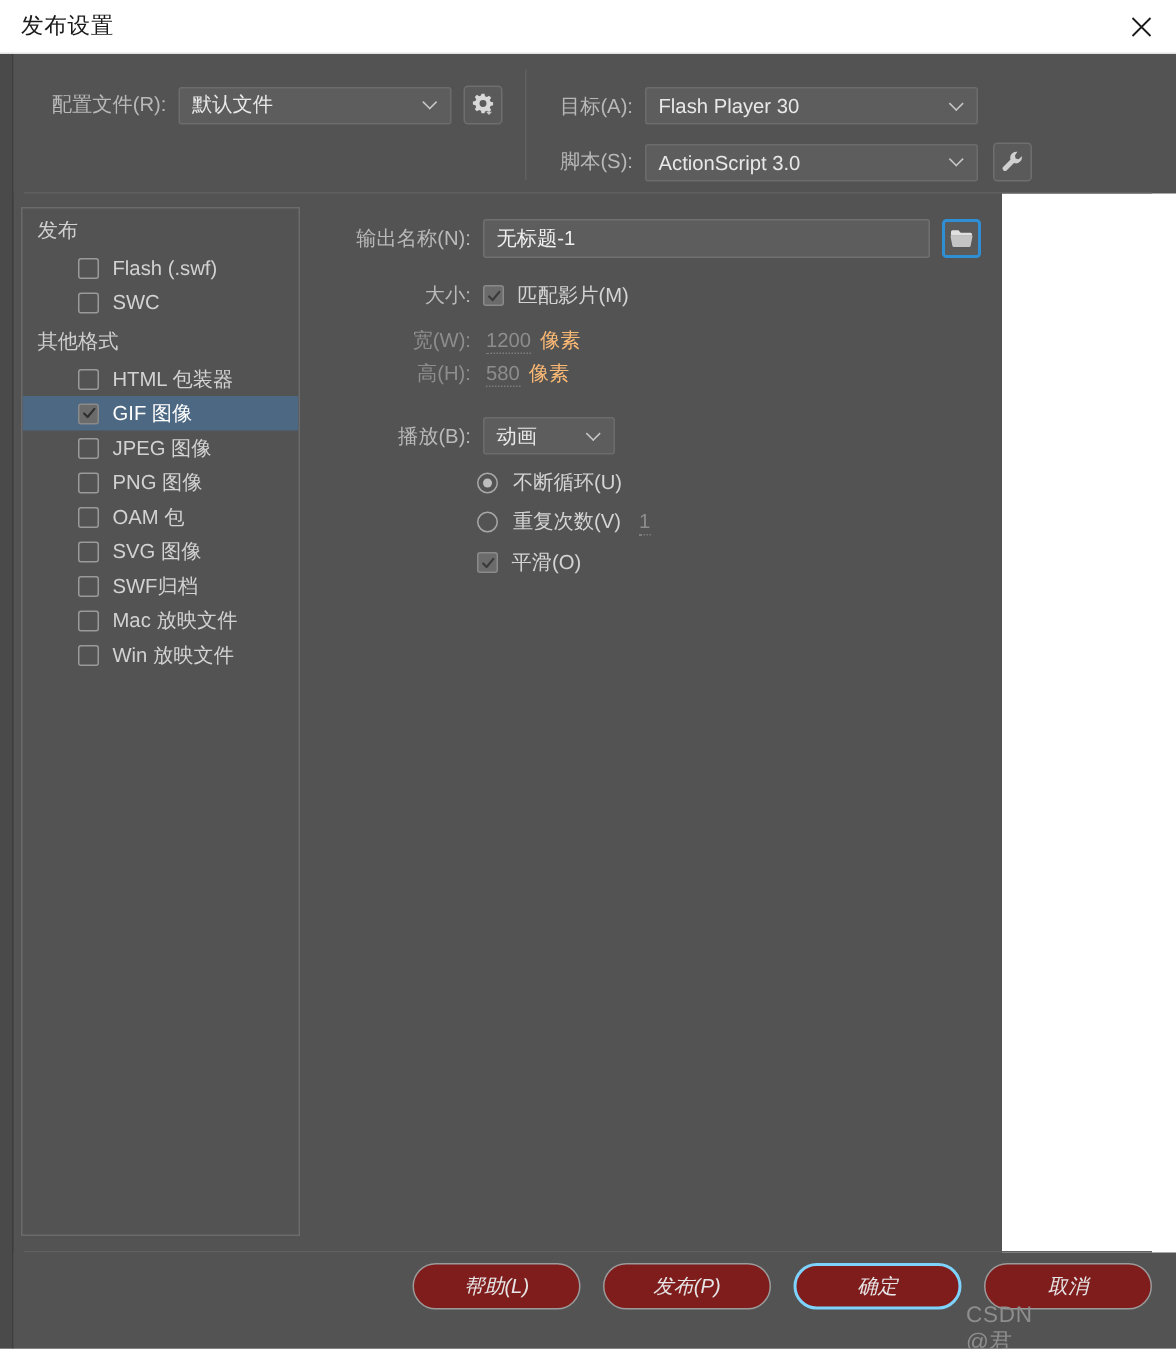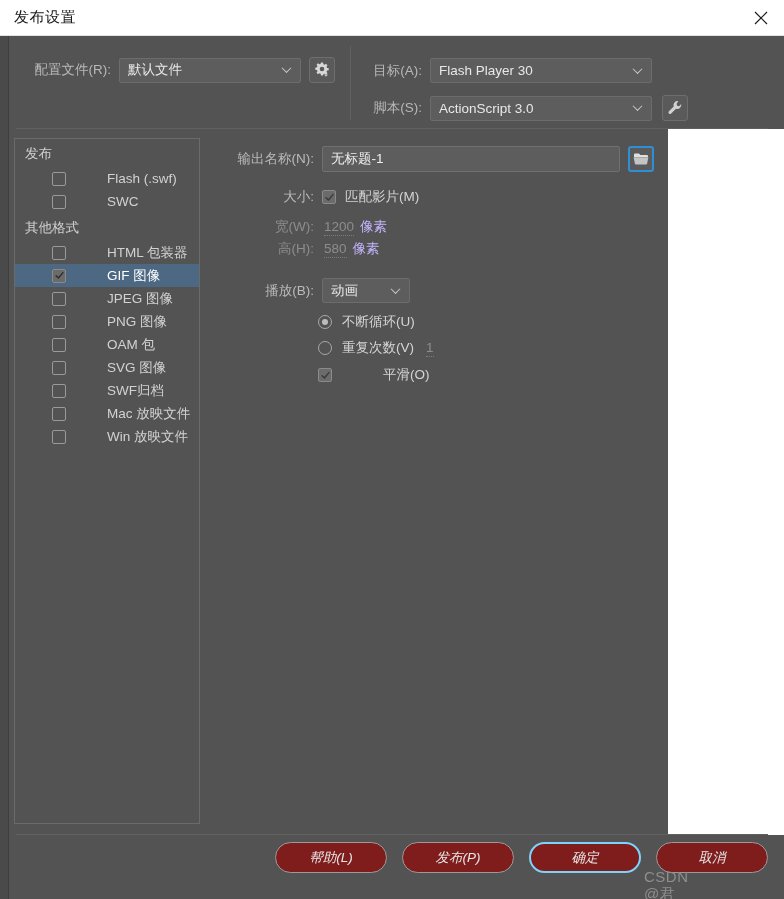--- a/index.html
+++ b/index.html
@@ -129,21 +129,20 @@
     font-size: 13.5px;
   }
   .list-item {
     height: 23px;
     display: flex; align-items: center;
     padding-left: 37px;
     color: #d2d2d2;
     font-size: 13.5px;
     cursor: pointer;
     white-space: nowrap;
-    gap: 32px;
   }
   .list-item.selected { background: #4d6882; color: #ffffff; }
 
   
   .cb {
     width: 14px; height: 14px;
     background: #6b6b6b;
     border: 1px solid #8a8a8a;
     border-radius: 2px;
     display: inline-flex; align-items: center; justify-content: center;
@@ -196,21 +195,21 @@
     cursor: text;
   }
 
   .inline-value {
     color: #8d8d8d;
     font-size: 13.5px;
     border-bottom: 1px dotted #7d7d7d;
     padding-bottom: 1px;
     cursor: pointer;
   }
-  .unit { color: #c4b5fd; font-size: 13.5px; margin-left: 6px; }
+  .unit { color: #fdba74; font-size: 13.5px; margin-left: 6px; }
 
   .opt-label { font-size: 13.5px; color: #d4d4d4; white-space: nowrap; }
 
   
   .footer-divider {
     position: absolute; left: 16px; top: 834px;
     width: 752px; height: 1px;
     background: #606060;
   }
   .footer {
@@ -406,21 +405,21 @@
     </span>
     <span class="opt-label">不断循环(U)</span>
   </div>
 
   <div class="set-row" style="left:318px; top:339px;">
     <span class="radio"></span>
     <span class="opt-label">重复次数(V)</span>
     <span class="inline-value" style="margin-left:12px;">1</span>
   </div>
 
-  <div class="set-row" style="left:318px; top:366px;gap:42px;">
+  <div class="set-row" style="left:318px; top:366px;">
     <span class="cb">
       <svg class="tick" viewBox="0 0 10 10">
         <path d="M1.2 5.2 L3.8 7.8 L8.8 1.8" stroke="#3a3a3a" stroke-width="1.6" fill="none" stroke-linecap="round" stroke-linejoin="round"></path>
       </svg>
     </span>
     <span class="opt-label">平滑(O)</span>
   </div>
 
   <div class="footer-divider"></div>
   <div class="footer"></div>

